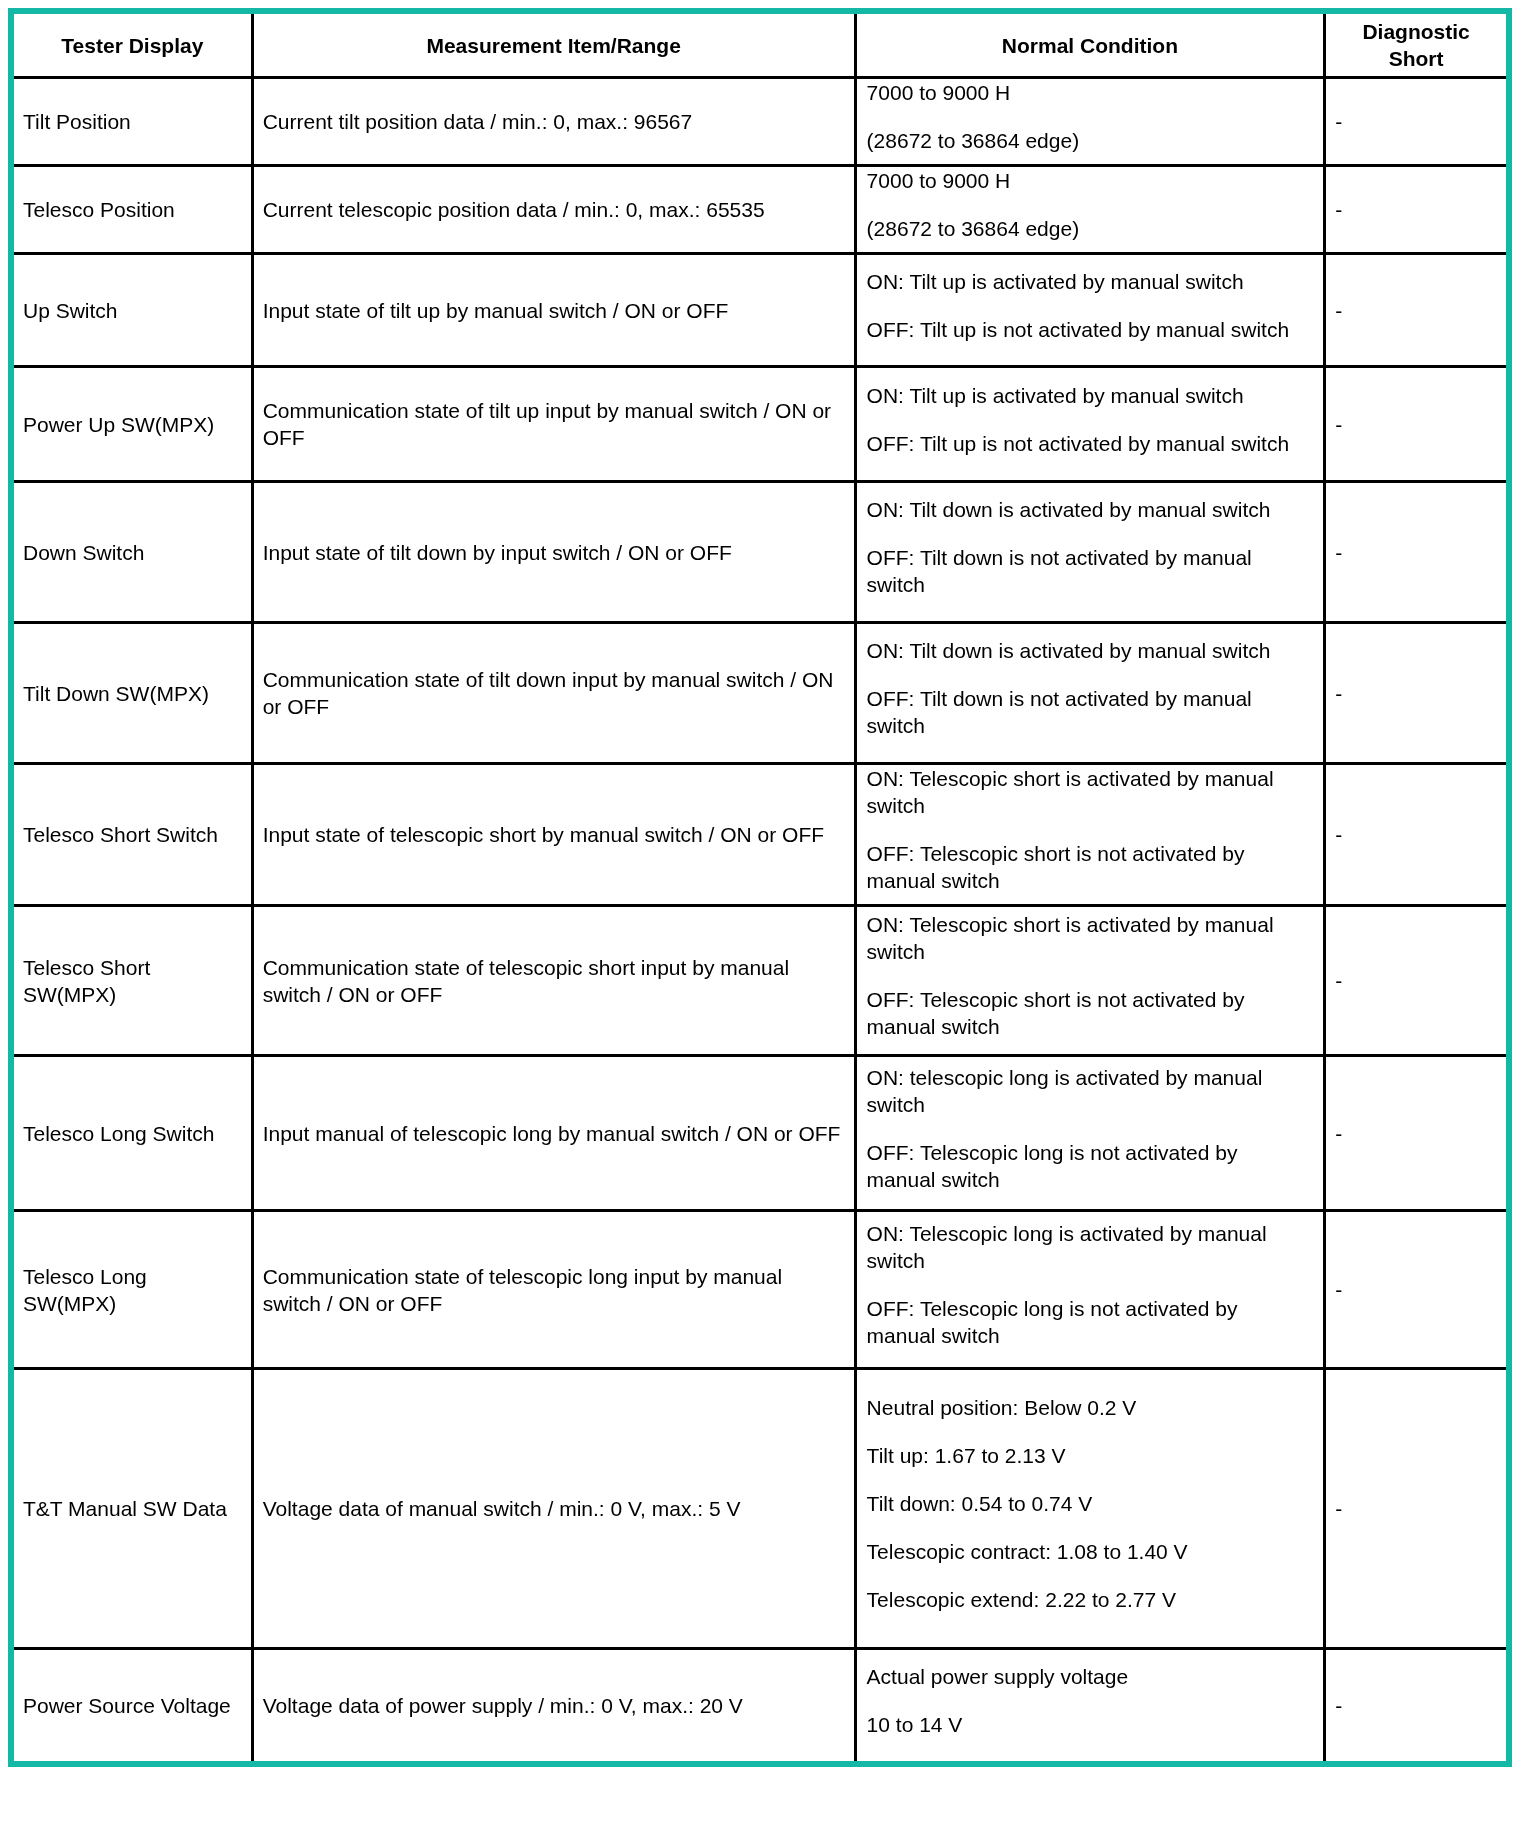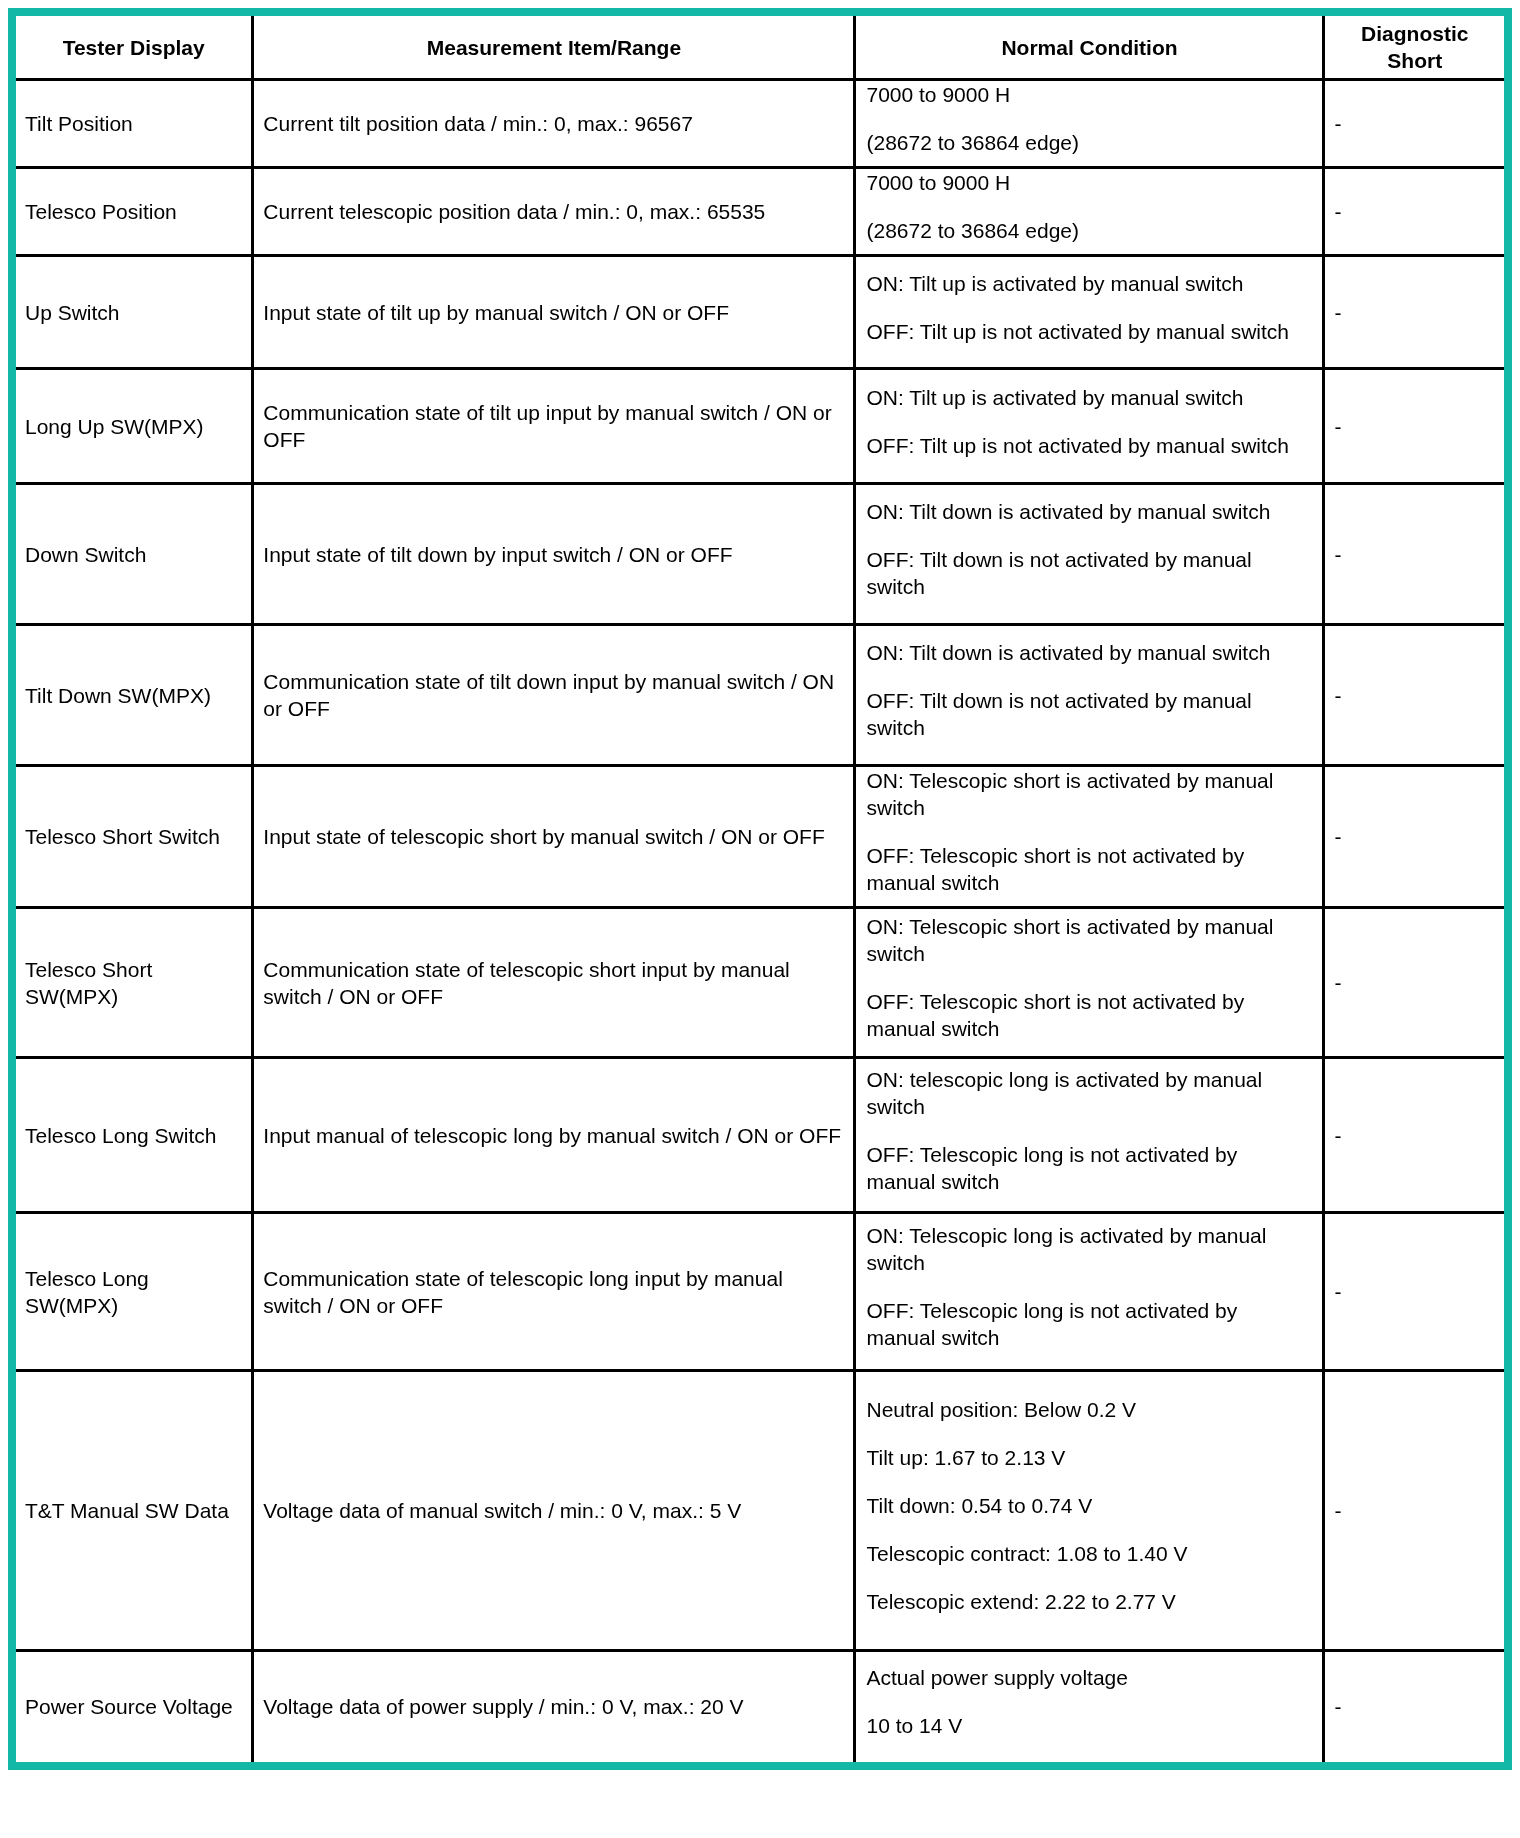--- a/index.html
+++ b/index.html
@@ -21,21 +21,21 @@
     height: 1838px;
     box-sizing: border-box;
     padding: 8px;
     background: #ffffff;
   }
   table.diag {
     width: 100%;
     height: 1505px;
     border-collapse: collapse;
     table-layout: fixed;
-    border: 8px solid #14b8a6;
+    border: 6px solid #14b8a6;
     font-size: 21px;
     line-height: 27px;
   }
   col.c1 { width: 16.1%; }
   col.c2 { width: 40.25%; }
   col.c3 { width: 31.35%; }
   col.c4 { width: 12.3%; }
   th, td {
     border: 3px solid #000000;
     vertical-align: middle;
@@ -109,21 +109,21 @@
       <tr>
         <td>Up Switch</td>
         <td>Input state of tilt up by manual switch / ON or OFF</td>
         <td class="cond">
             <div class="para">ON: Tilt up is activated by manual switch</div>
             <div class="para">OFF: Tilt up is not activated by manual switch</div>
           </td>
         <td>-</td>
       </tr>
       <tr>
-        <td>Long Up SW(MPX)</td>
+        <td>Power Up SW(MPX)</td>
         <td>Communication state of tilt up input by manual switch / ON or OFF</td>
         <td class="cond">
             <div class="para">ON: Tilt up is activated by manual switch</div>
             <div class="para">OFF: Tilt up is not activated by manual switch</div>
           </td>
         <td>-</td>
       </tr>
       <tr>
         <td>Down Switch</td>
         <td>Input state of tilt down by input switch / ON or OFF</td>

